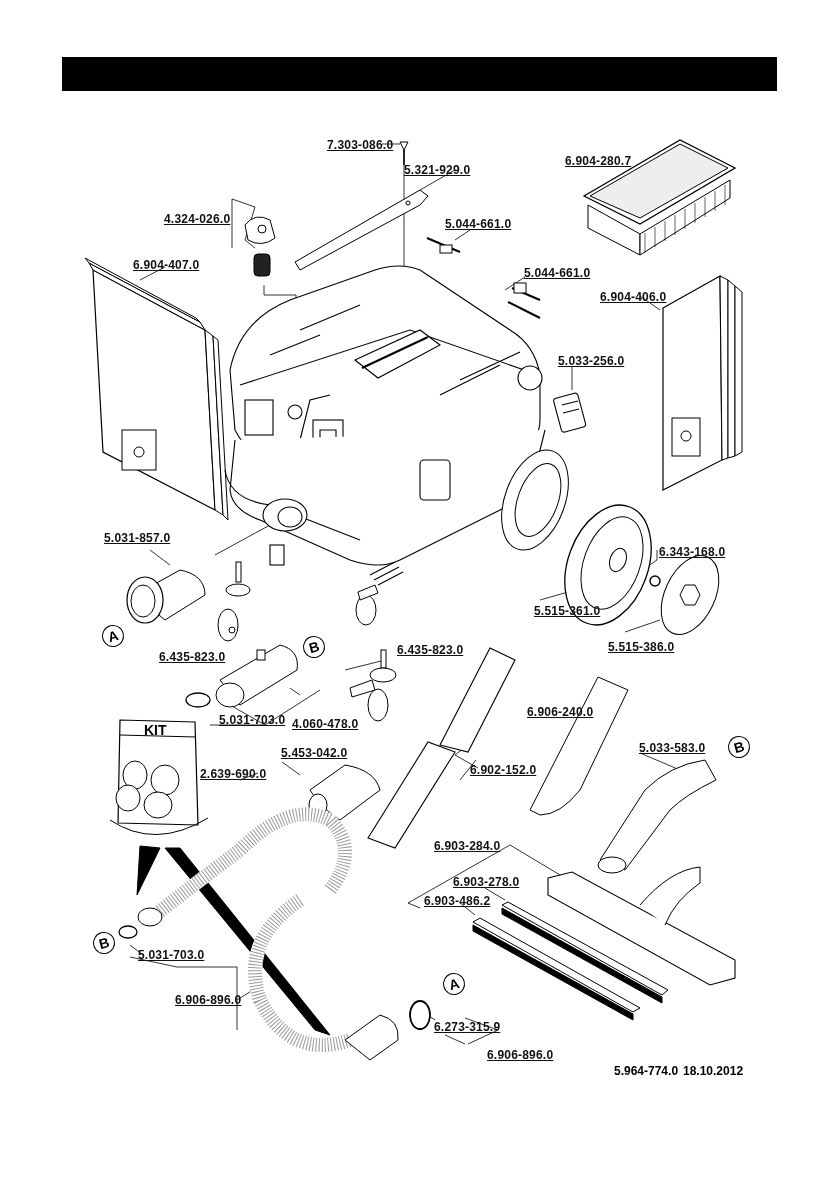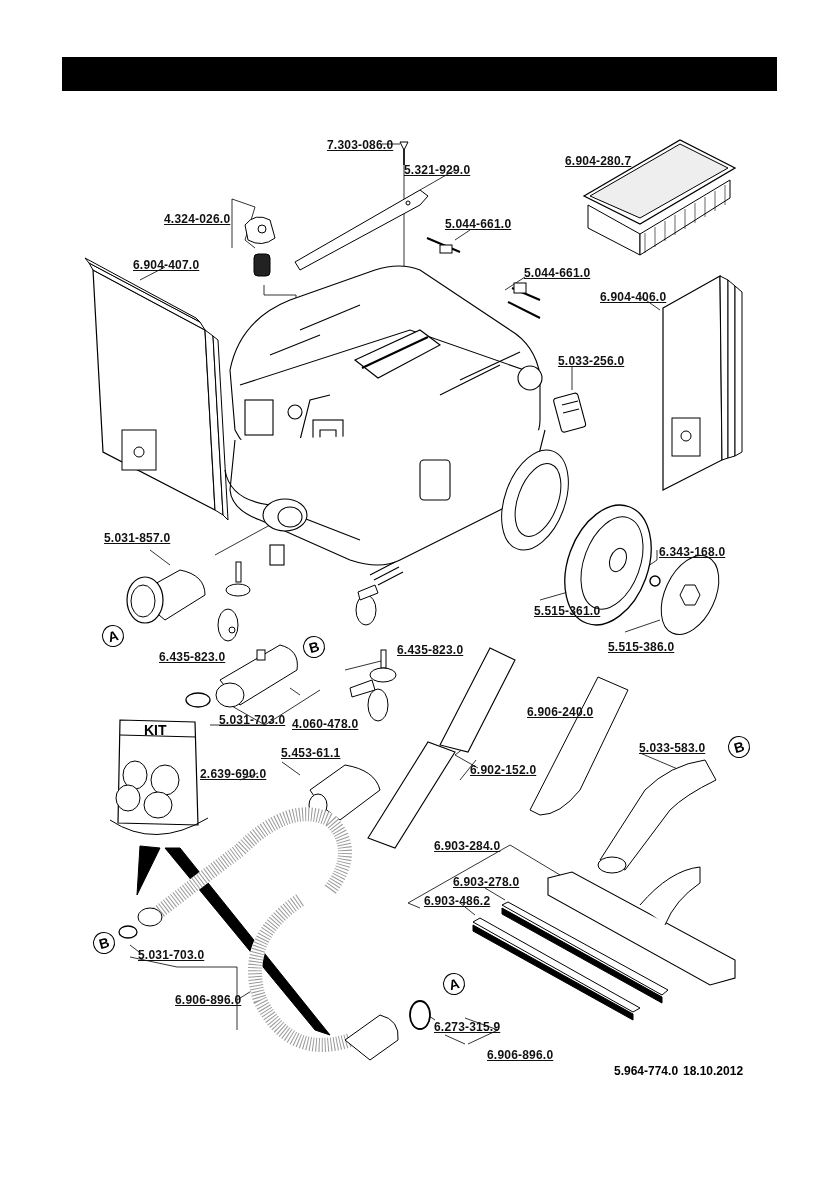--- a/index.html
+++ b/index.html
@@ -258,21 +258,21 @@
 <span class="lbl" style="left:104px;top:531px">5.031-857.0</span>
 <span class="lbl" style="left:659px;top:545px">6.343-168.0</span>
 <span class="lbl" style="left:159px;top:650px">6.435-823.0</span>
 <span class="lbl" style="left:397px;top:643px">6.435-823.0</span>
 <span class="lbl" style="left:534px;top:604px">5.515-361.0</span>
 <span class="lbl" style="left:608px;top:640px">5.515-386.0</span>
 <span class="lbl" style="left:219px;top:713px">5.031-703.0</span>
 <span class="lbl" style="left:292px;top:717px">4.060-478.0</span>
 <span class="lbl" style="left:527px;top:705px">6.906-240.0</span>
 <span class="lbl" style="left:200px;top:767px">2.639-690.0</span>
-<span class="lbl" style="left:281px;top:746px">5.453-61.1</span>
+<span class="lbl" style="left:281px;top:746px">5.453-042.0</span>
 <span class="lbl" style="left:470px;top:763px">6.902-152.0</span>
 <span class="lbl" style="left:639px;top:741px">5.033-583.0</span>
 <span class="lbl" style="left:434px;top:839px">6.903-284.0</span>
 <span class="lbl" style="left:453px;top:875px">6.903-278.0</span>
 <span class="lbl" style="left:424px;top:894px">6.903-486.2</span>
 <span class="lbl" style="left:138px;top:948px">5.031-703.0</span>
 <span class="lbl" style="left:175px;top:993px">6.906-896.0</span>
 <span class="lbl" style="left:434px;top:1020px">6.273-315.9</span>
 <span class="lbl" style="left:487px;top:1048px">6.906-896.0</span>
 

